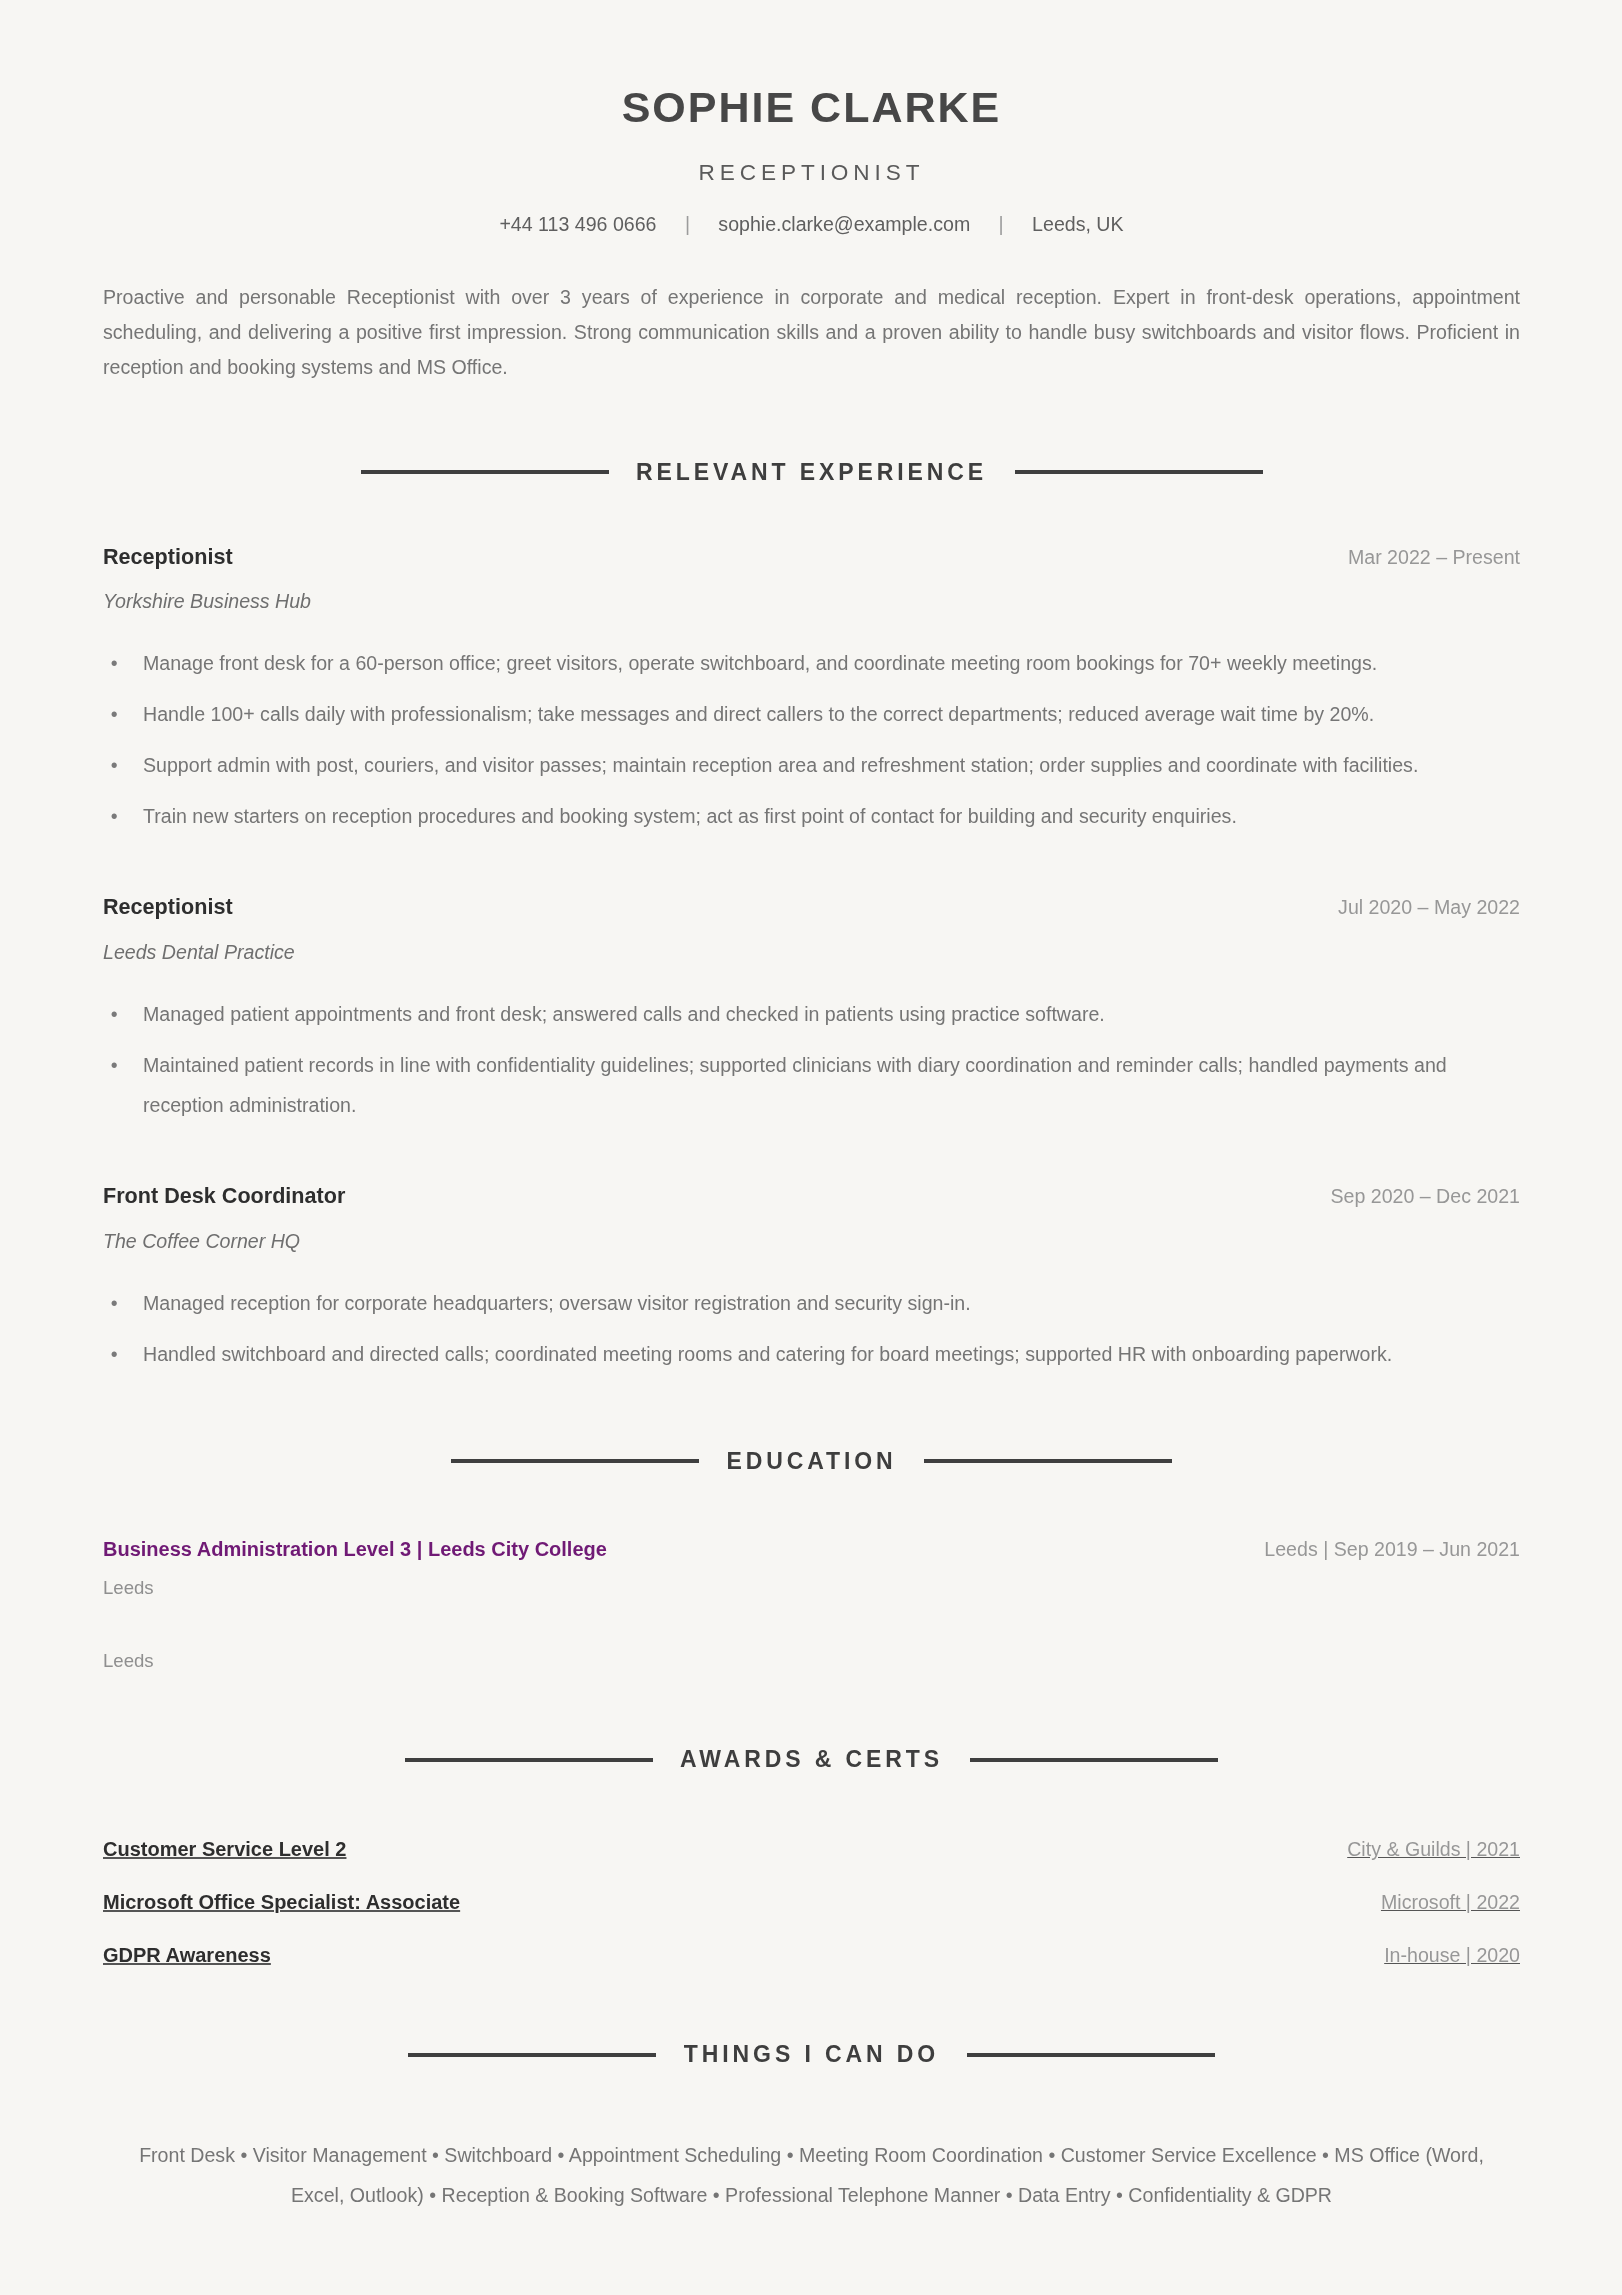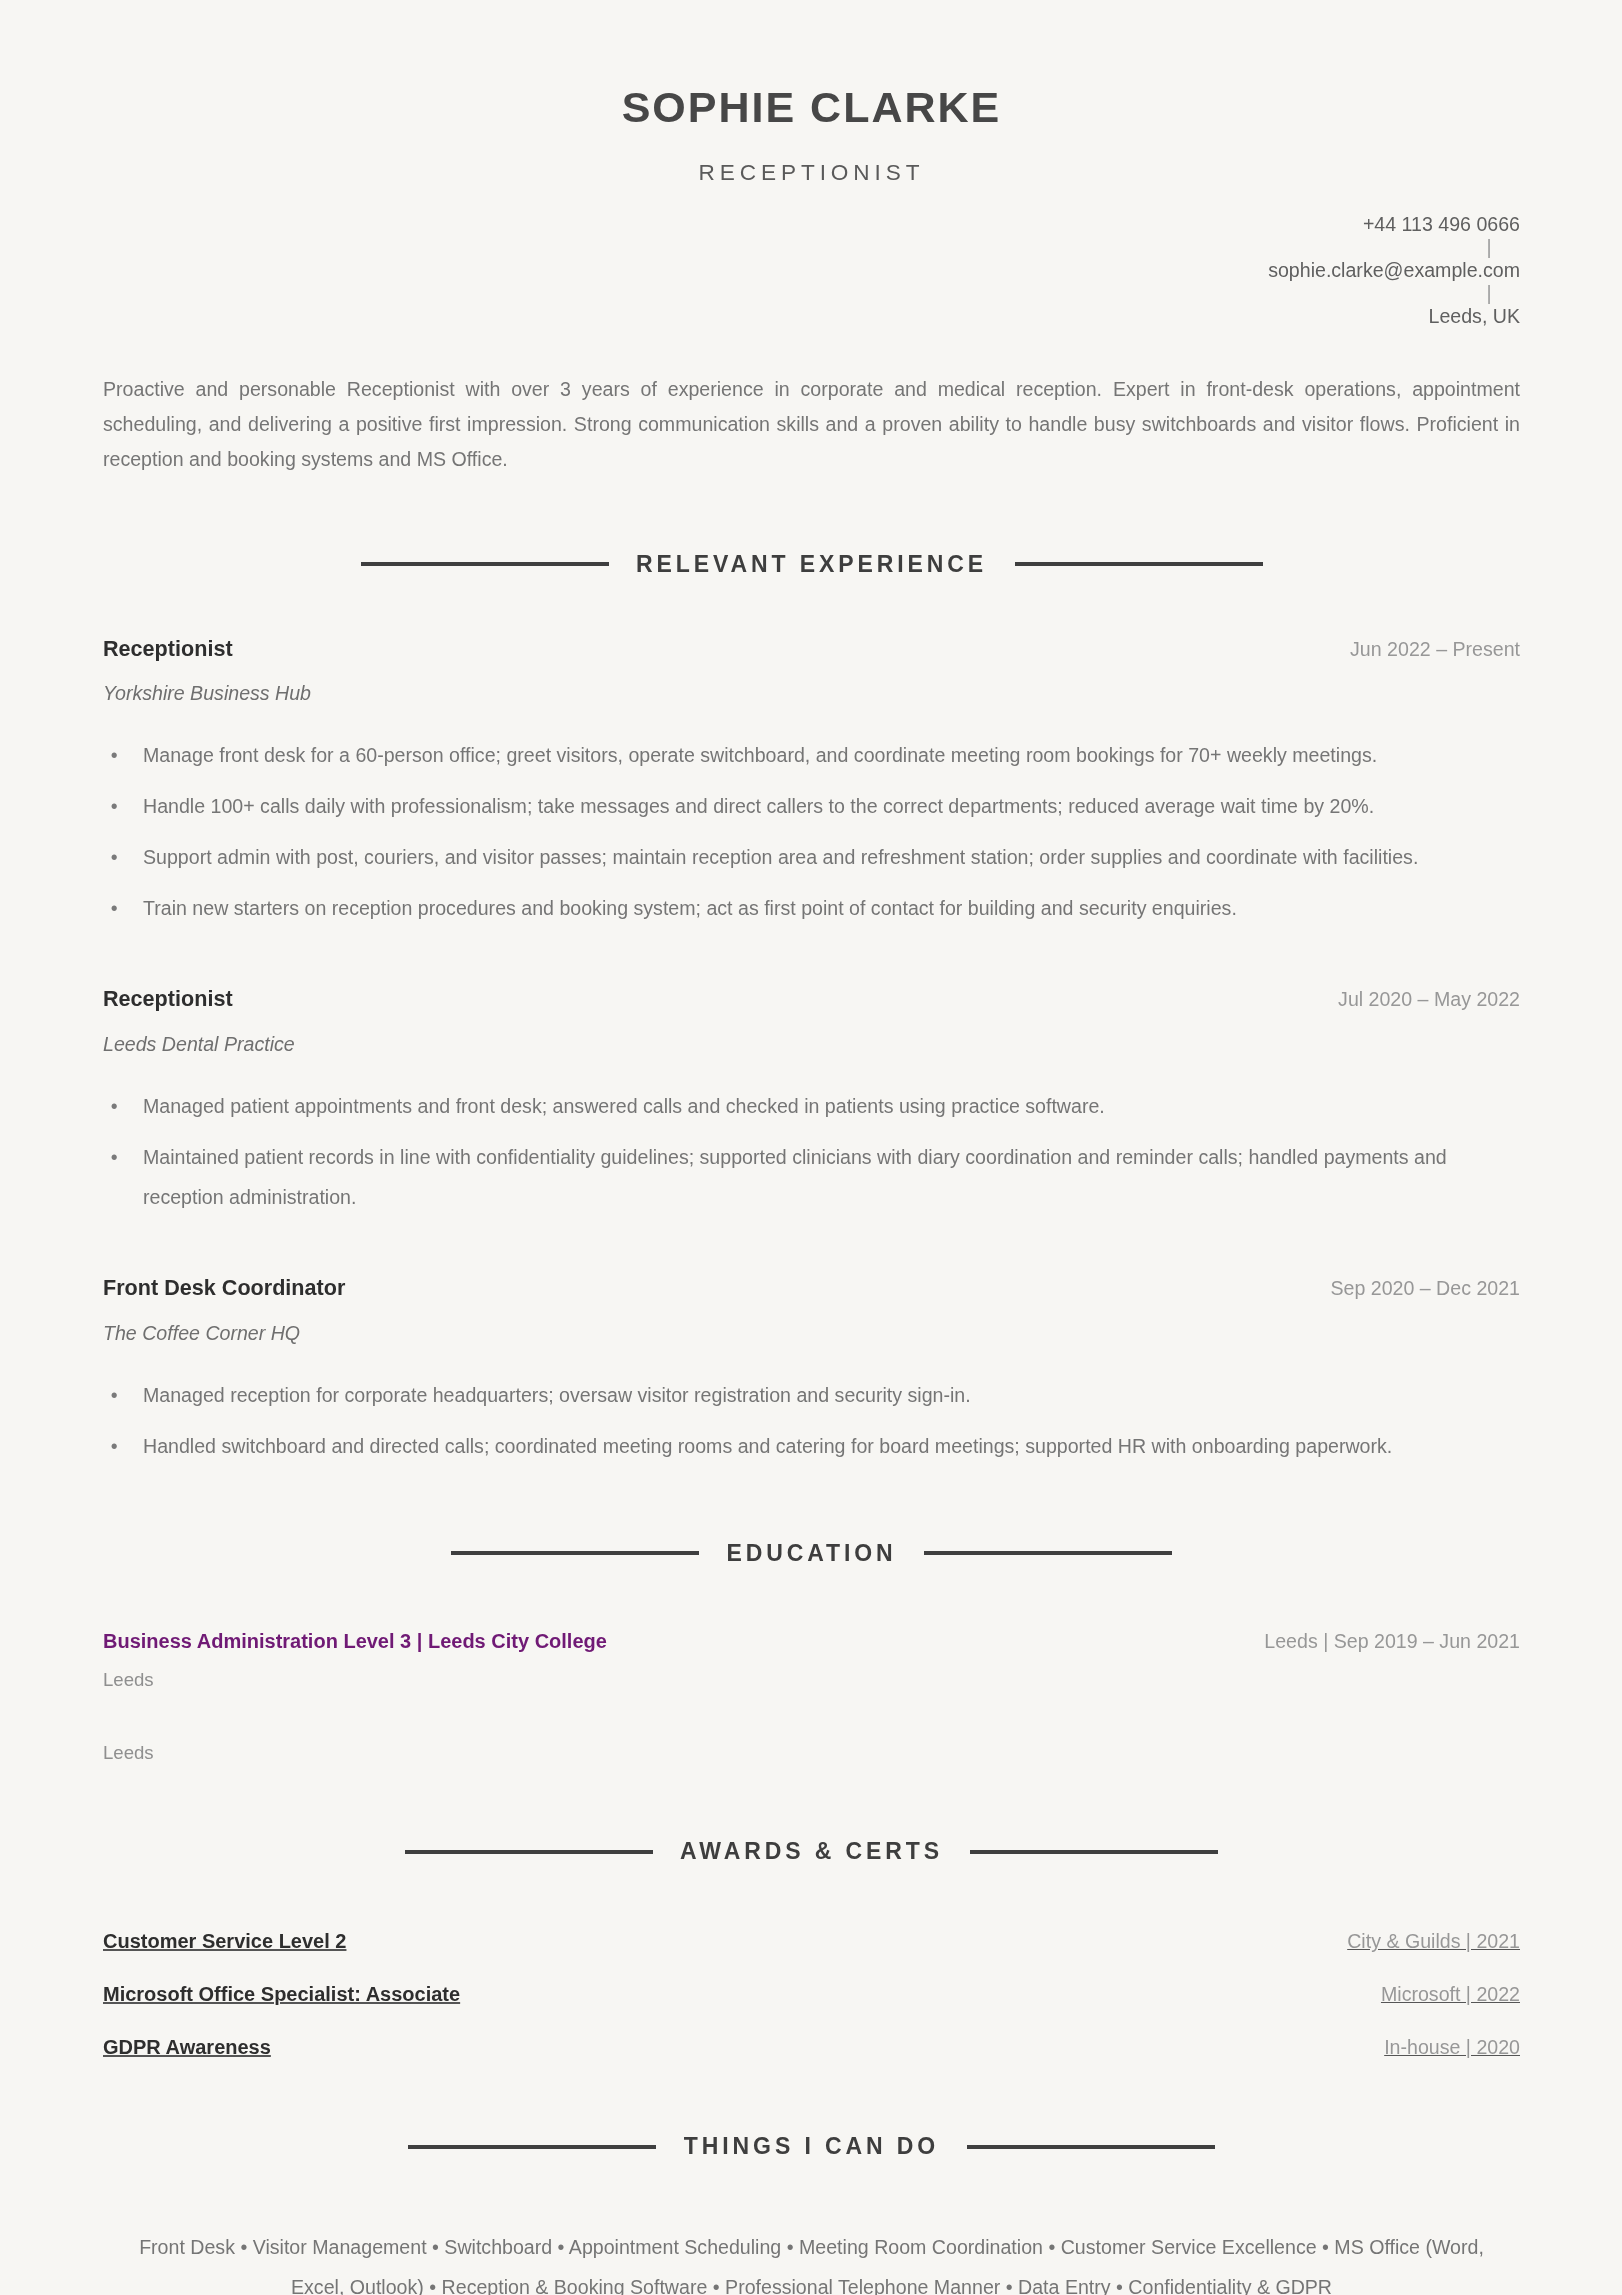--- a/index.html
+++ b/index.html
@@ -8,21 +8,21 @@
     box-sizing:border-box;padding:83px 103px 0;
     font-family:"Liberation Sans",sans-serif;color:#555;
     overflow:hidden;
   }
   
   .name{margin:0;text-align:center;font-size:43px;font-weight:700;
         letter-spacing:2px;color:#474747;}
   .subtitle{margin-top:27.5px;text-align:center;font-size:22.6px;
         letter-spacing:4.9px;color:#5a5a5a;}
   .contact{margin-top:27.5px;display:flex;justify-content:center;
-        align-items:flex-end;font-size:19.6px;color:#5f5f5f;flex-direction:column;}
+        align-items:flex-start;font-size:19.6px;color:#5f5f5f;}
   .contact .sep{margin:0 28.4px;color:#9c9c9c;font-weight:400;}
   
   .summary{margin:44px 0 0;font-size:19.6px;line-height:1.78;color:#757575;
         text-align:justify;}
   
   .sec-head{margin-top:74px;display:flex;align-items:center;
         justify-content:center;gap:27.5px;}
   .sec-head .line{width:248px;height:3.9px;background:#3f3f3f;}
   .sec-head h2{margin:0;font-size:23px;font-weight:700;letter-spacing:3.9px;
         color:#3e3e3e;white-space:nowrap;}
@@ -73,21 +73,21 @@
   <section>
     <div class="sec-head">
       <span class="line"></span>
       <h2>RELEVANT EXPERIENCE</h2>
       <span class="line"></span>
     </div>
     <div>
         <div class="job">
           <div class="job-head">
             <h3 class="role">Receptionist</h3>
-            <span class="meta">Jun 2022 – Present</span>
+            <span class="meta">Mar 2022 – Present</span>
           </div>
           <div class="company">Yorkshire Business Hub</div>
           <ul class="bullets">
             <li>Manage front desk for a 60-person office; greet visitors, operate switchboard, and coordinate meeting room bookings for 70+ weekly meetings.</li>
             <li>Handle 100+ calls daily with professionalism; take messages and direct callers to the correct departments; reduced average wait time by 20%.</li>
             <li>Support admin with post, couriers, and visitor passes; maintain reception area and refreshment station; order supplies and coordinate with facilities.</li>
             <li>Train new starters on reception procedures and booking system; act as first point of contact for building and security enquiries.</li>
           </ul>
         </div>
         <div class="job">

